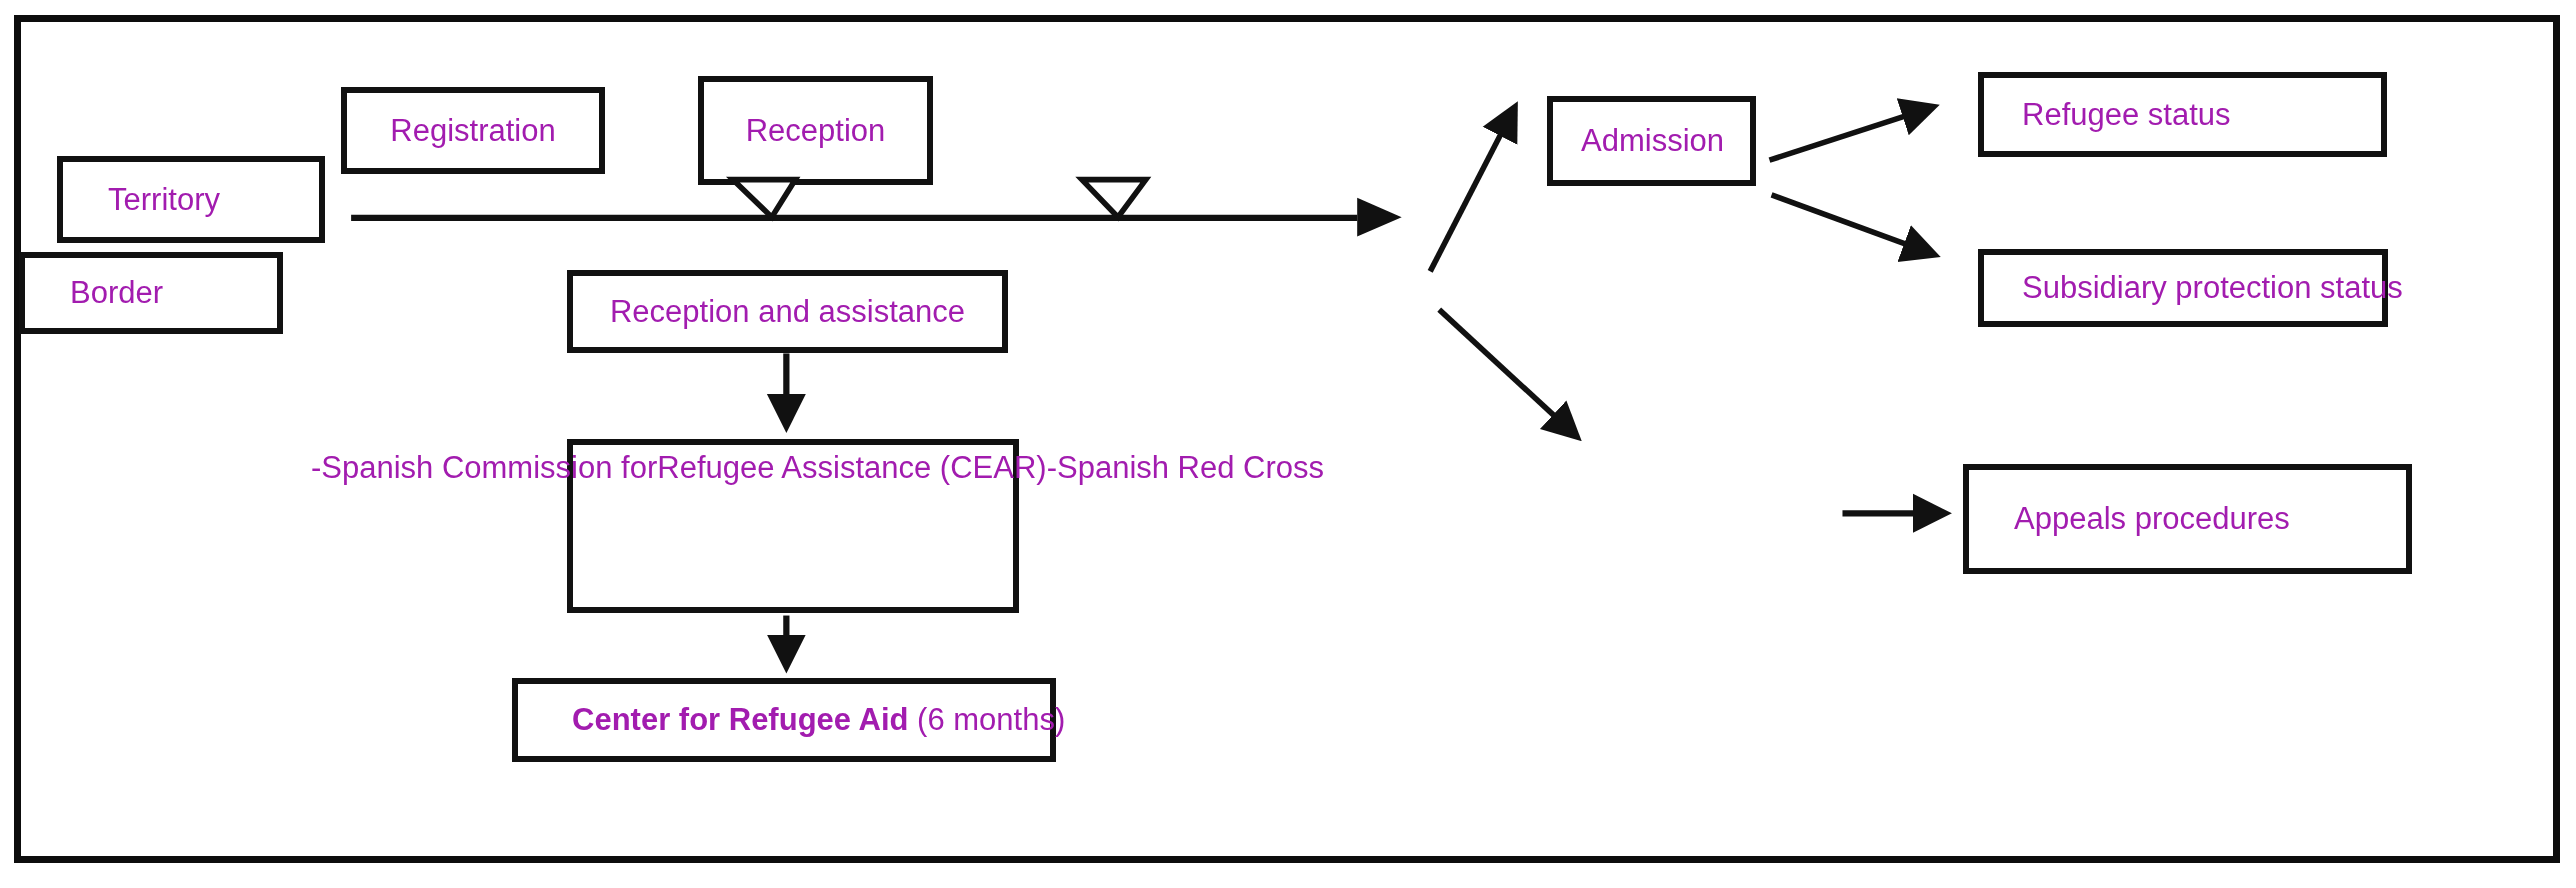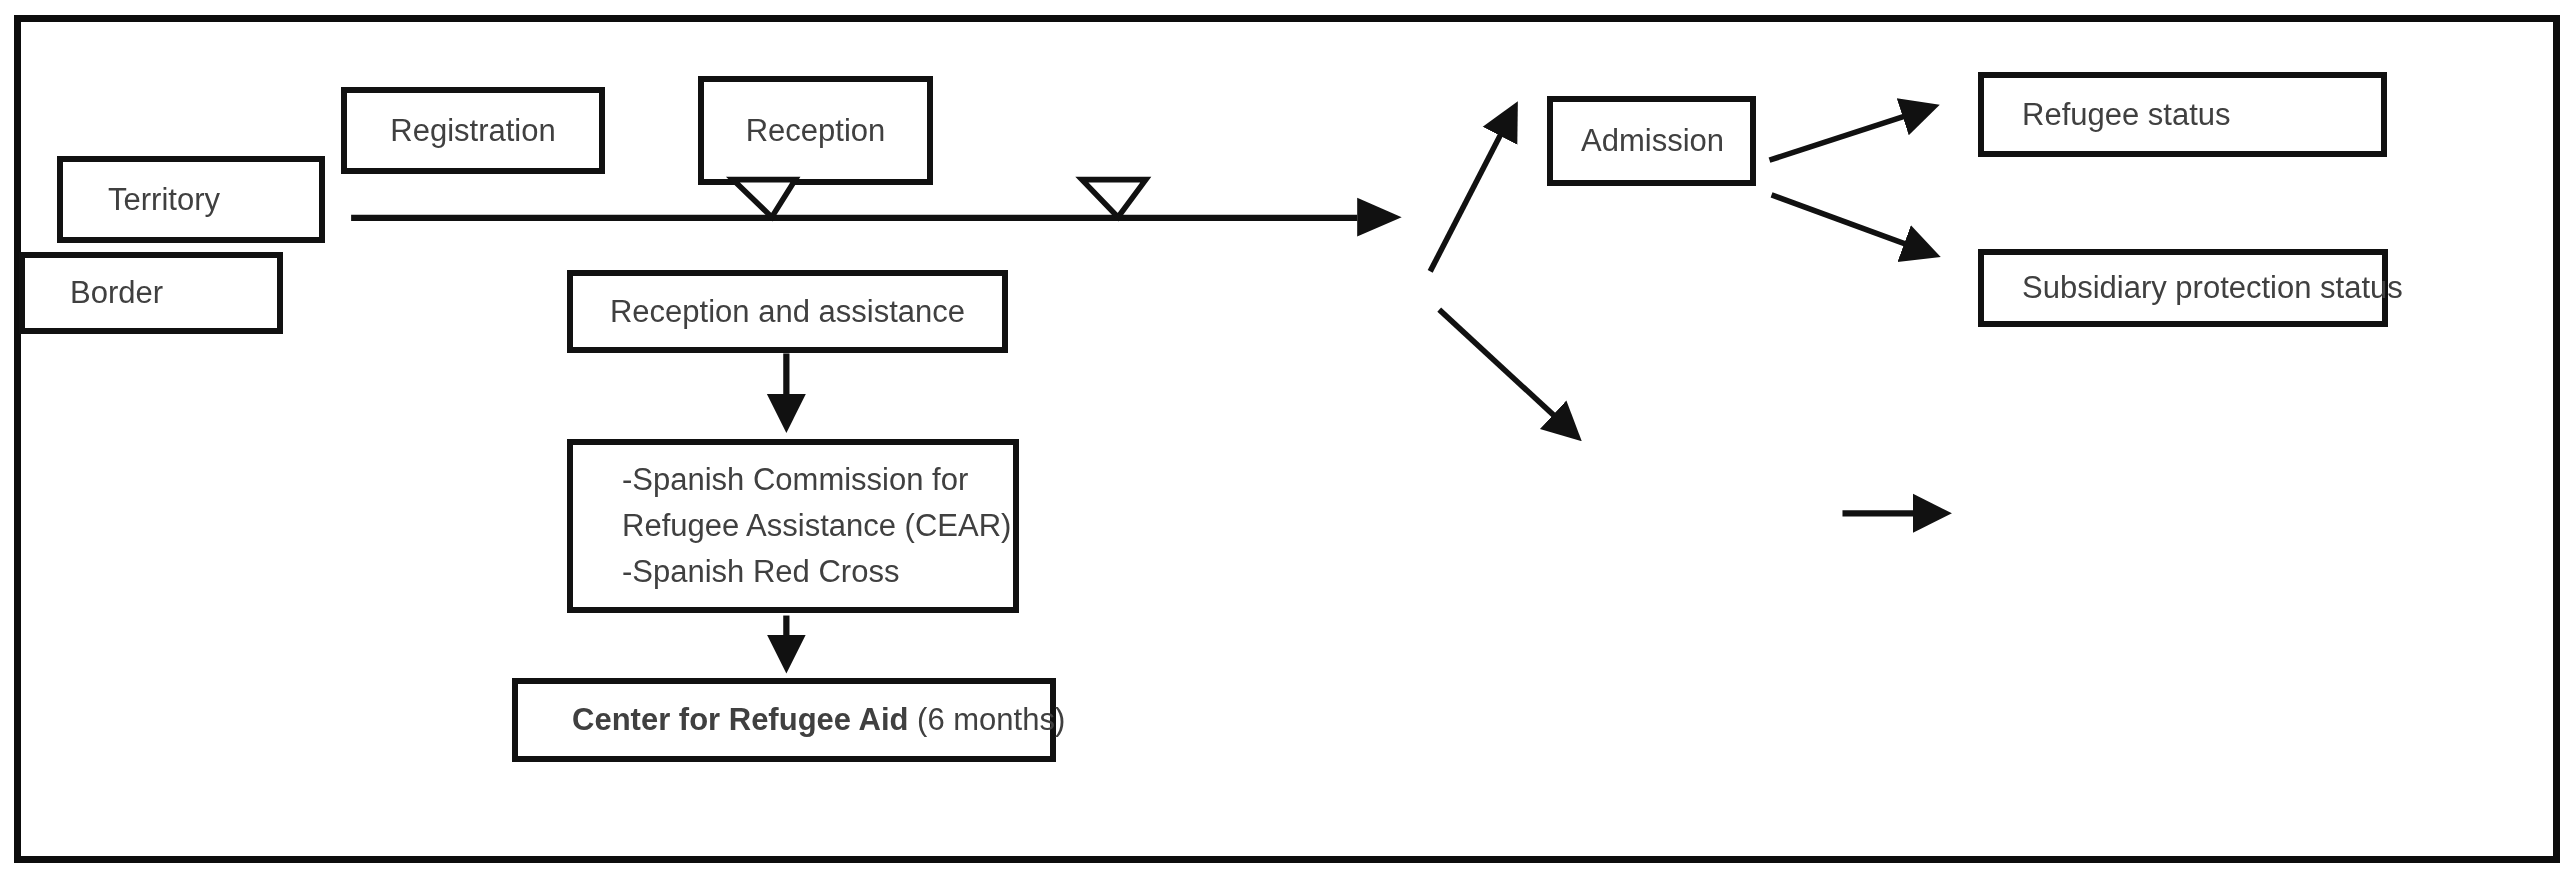--- a/index.html
+++ b/index.html
@@ -24,21 +24,21 @@
     box-sizing: border-box;
     background: transparent;
   }
   .node {
     position: absolute;
     box-sizing: border-box;
     border: 6.3px solid #111111;
     background: #ffffff;
     display: flex;
     align-items: center;
-    color: #404040;
+    color: #a21caf;
     font-size: 31px;
     line-height: 1.15;
     white-space: nowrap;
   }
   .node.center-text { justify-content: center; }
   .node.pl40 { padding-left: 28px; }
   .node.pl55 { padding-left: 38px; }
   .node.pl65 { padding-left: 45px; }
   .node.pl70 { padding-left: 49px; }
   .node.pl78 { padding-left: 54px; }
@@ -48,21 +48,21 @@
   .registration{ left: 341px;  top: 87px; width: 264px; height: 87px; }
   .interview   { left: 698px; top: 76px; width: 235px; height: 109px; }
   .decision    { left: 1050px; top: 75px; width: 242px; height: 108px; }
   .admission   { left: 1547px; top: 96px; width: 209px; height: 90px; }
   .refugee     { left: 1978px; top: 72px; width: 409px; height: 85px; }
   .subsidiary  { left: 1978px; top: 249px; width: 410px; height: 78px; }
   .denial      { left: 1609px; top: 476px; width: 230px; height: 88px; }
   .appeals     { left: 1963px; top: 464px; width: 449px; height: 110px; }
   .reception   { left: 567px;  top: 270px; width: 441px; height: 83px; }
   .cear        { left: 567px;  top: 439px; width: 452px; height: 174px;
-                 flex-direction: column; align-items: flex-start; justify-content: center; }
+                 flex-direction: row; align-items: flex-start; justify-content: center; }
   .cear .line  { font-size: 31px; line-height: 46px; }
   .centerbox   { left: 512px;  top: 678px; width: 544px; height: 84px; }
   .centerbox .b { font-weight: bold; }
 
   svg.overlay {
     position: absolute;
     left: 0; top: 0;
     width: 2576px;
     height: 889px;
     pointer-events: none;
@@ -98,20 +98,23 @@
 
   <div class="node refugee pl55">
     <span>Refugee status</span>
   </div>
 
   <div class="node subsidiary pl55">
     <span>Subsidiary protection status</span>
   </div>
 
 
+  <div class="node appeals pl65">
+    <span>Appeals procedures</span>
+  </div>
 
   <div class="node reception center-text">
     <span>Reception and assistance</span>
   </div>
 
   <div class="node cear pl70">
     <span class="line">-Spanish Commission for</span>
     <span class="line">Refugee Assistance (CEAR)</span>
     <span class="line">-Spanish Red Cross</span>
   </div>

